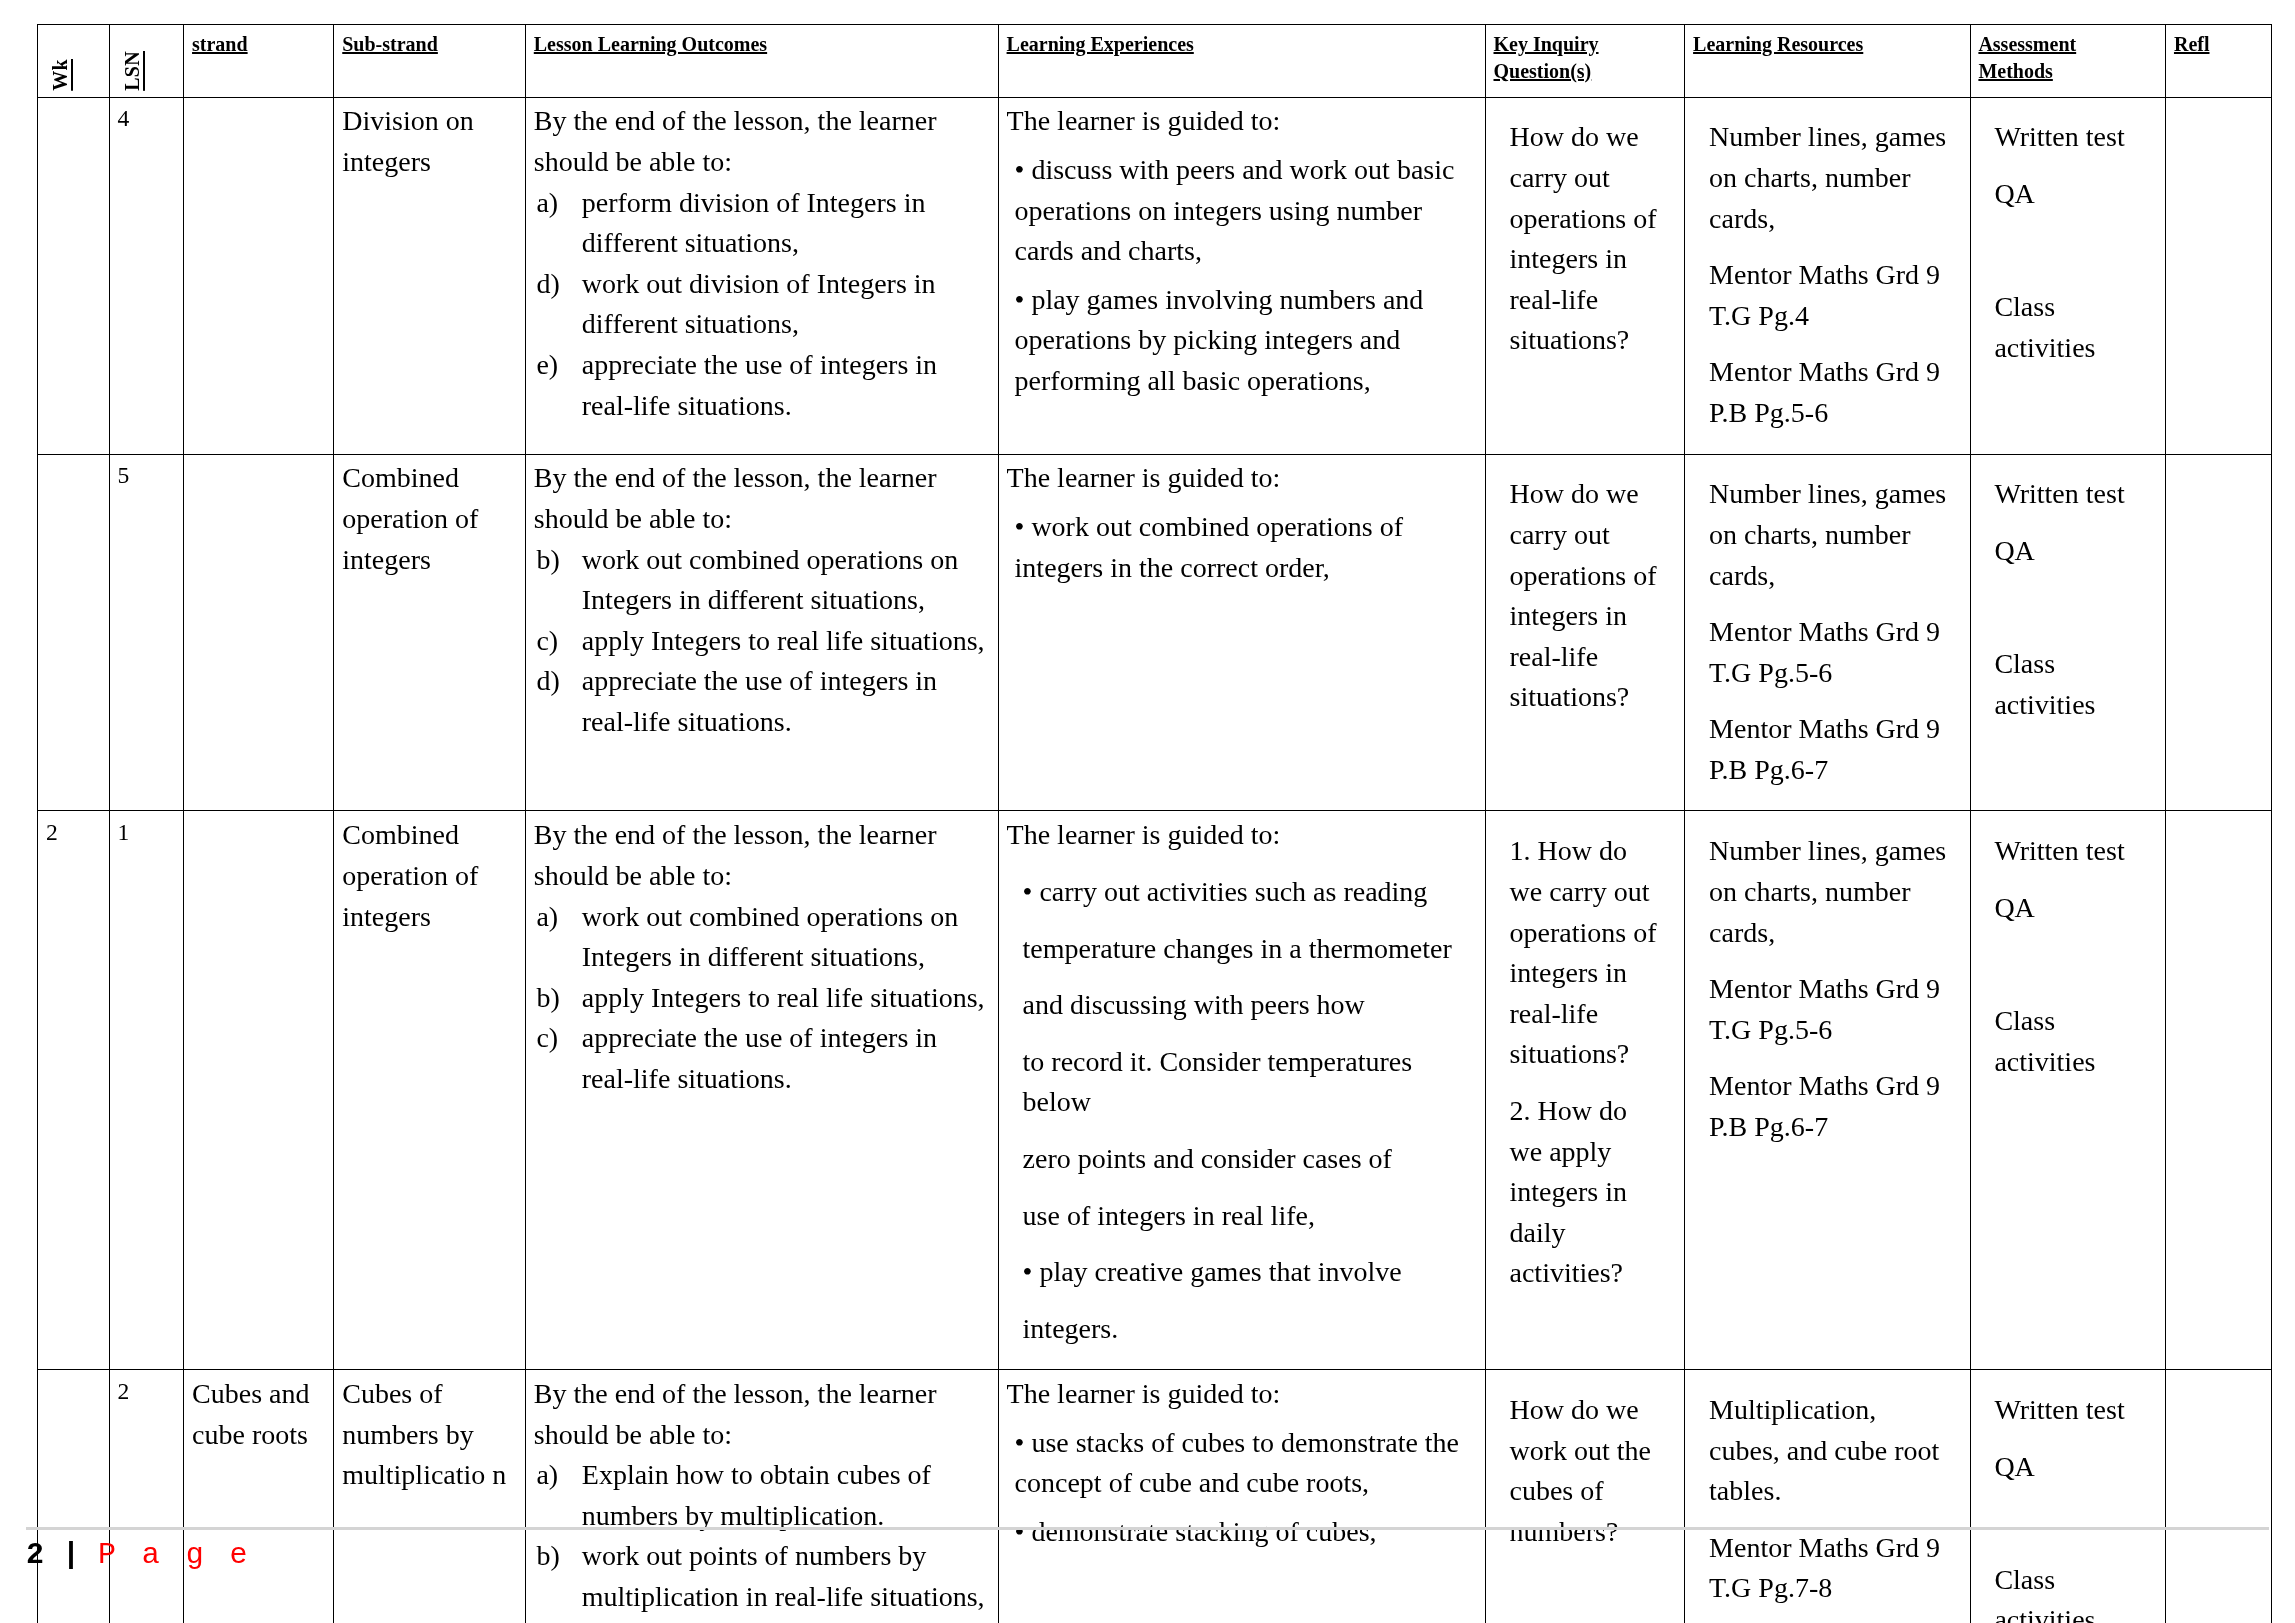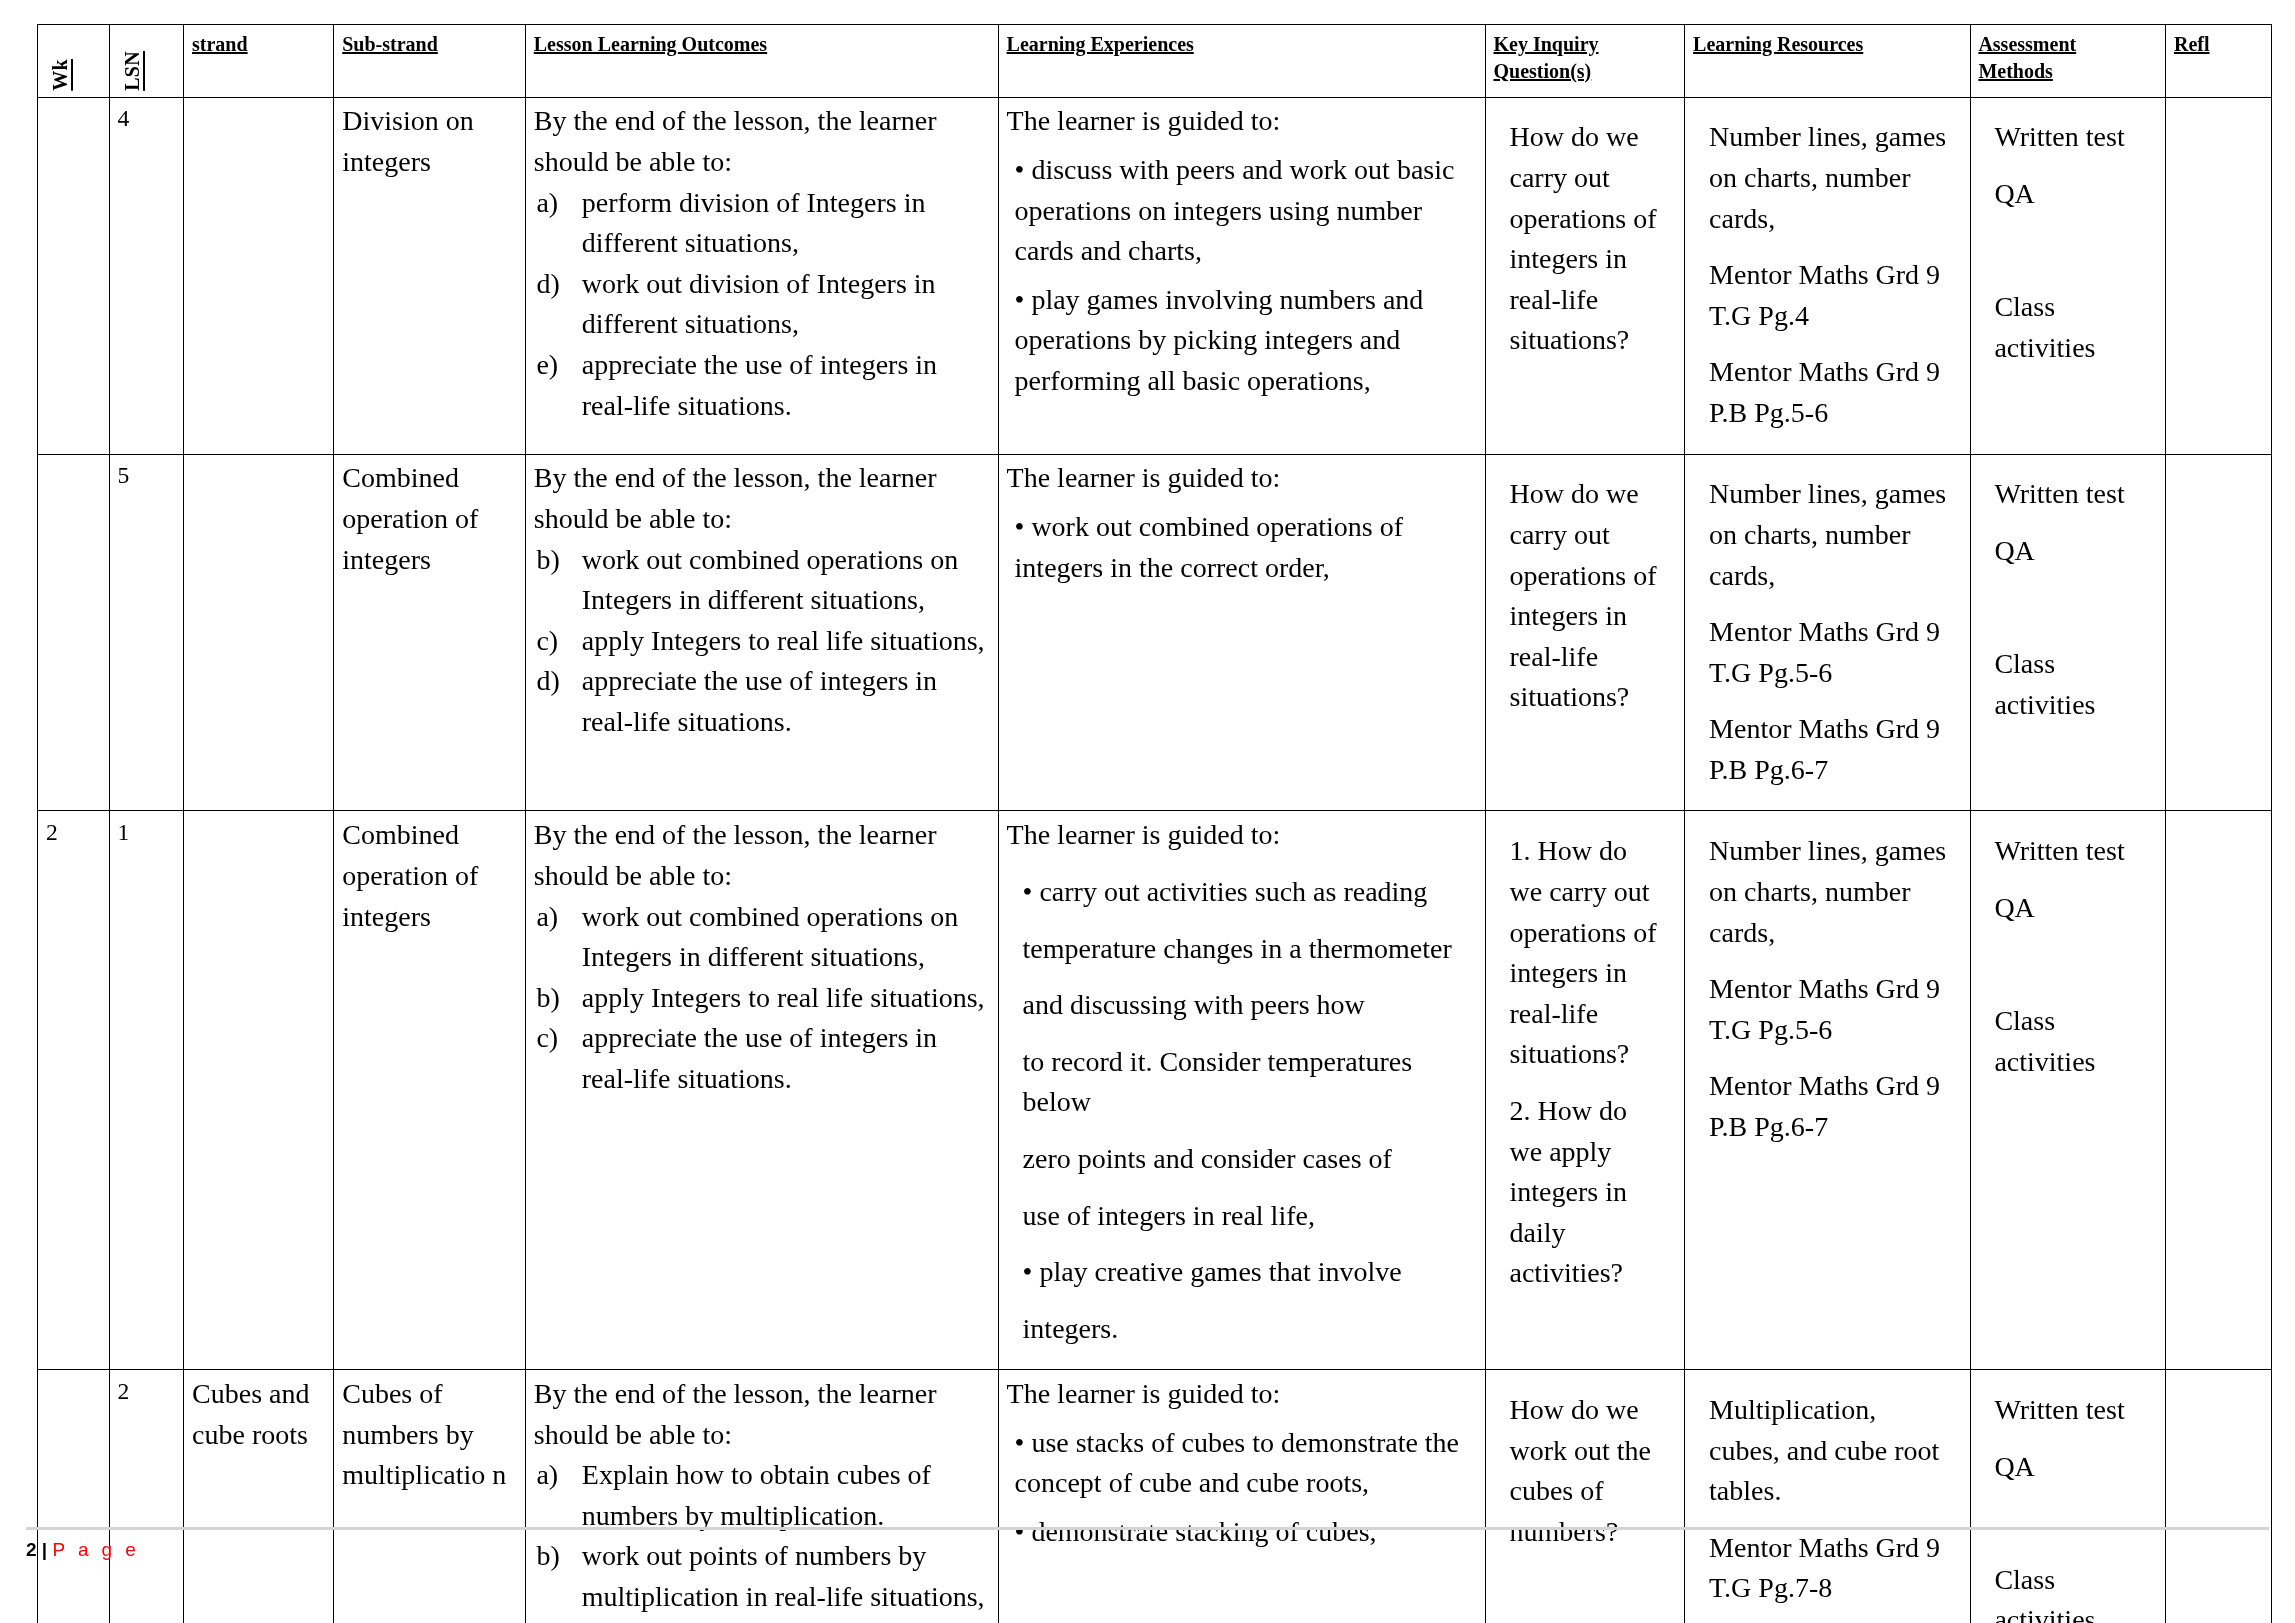--- a/index.html
+++ b/index.html
@@ -140,22 +140,22 @@
     top: 1527px;
     width: 2243px;
   }
   .footer-rule {
     width: 2243px;
     height: 2.6px;
     background: #d4d4d4;
   }
   .footer-text {
     margin-top: 10.5px;
-    font-family: Liberation Sans, sans-serif;
-    font-size: 19px;
+    font-family: Liberation Mono, monospace;
+    font-size: 30px;
     line-height: 1;
     white-space: pre;
   }
   .pg-num { font-weight: bold; color: #000000; }
   .pg-sep { font-weight: bold; color: #000000; }
   .pg-word { color: #ff0000; letter-spacing: 3.9px; }
 </style>
 </head>
 <body>
 

